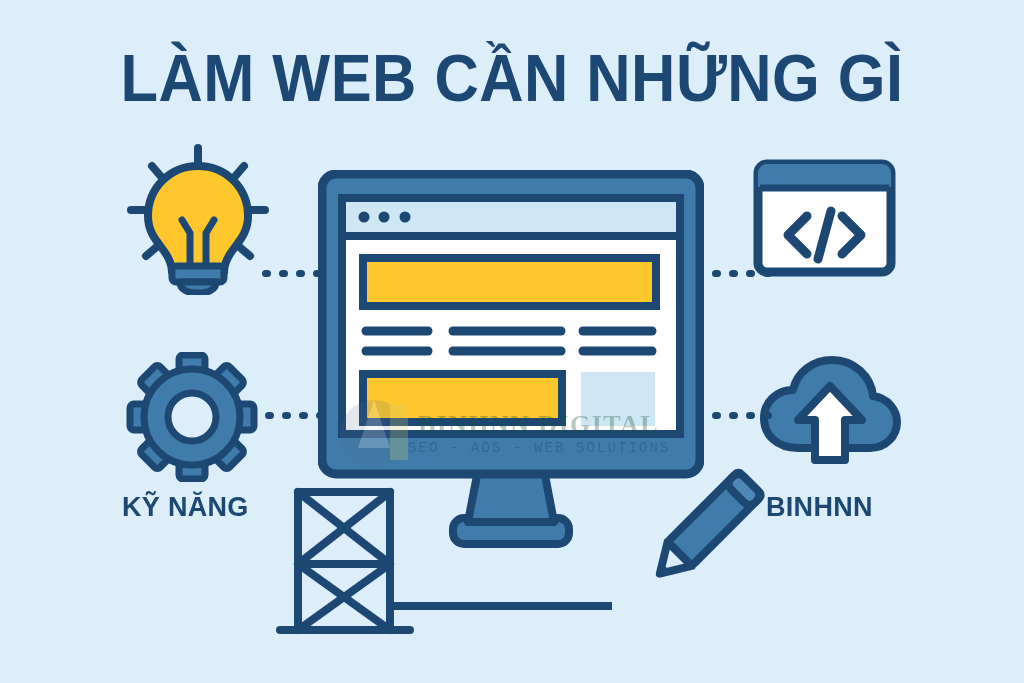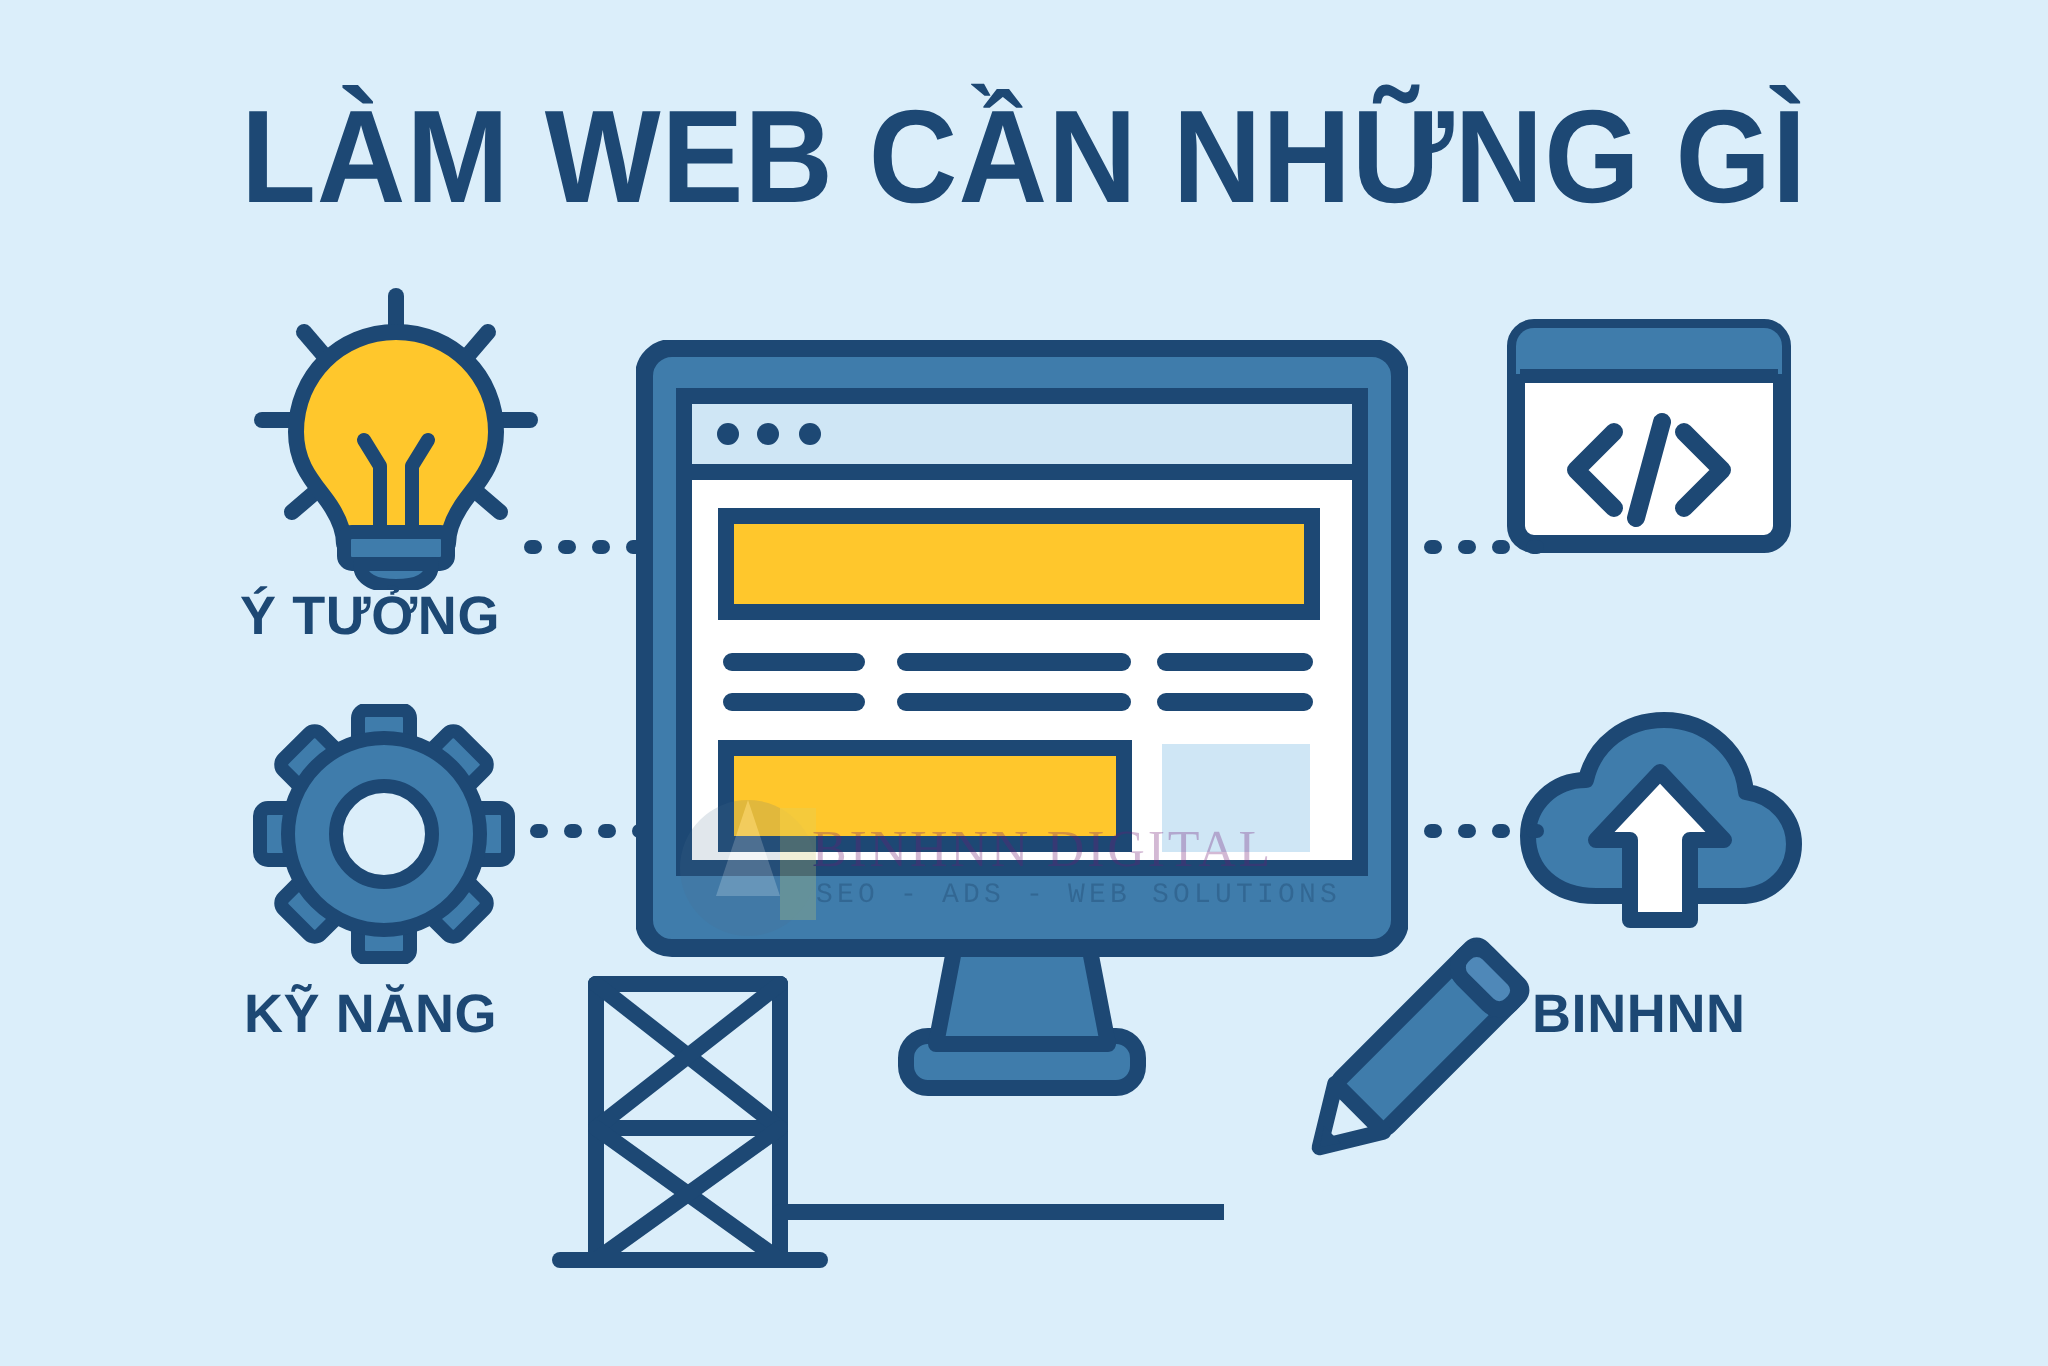--- a/index.html
+++ b/index.html
@@ -96,27 +96,28 @@
   #watermark {
     left: 338px;
     top: 382px;
     width: 330px;
     height: 92px;
     opacity: 0.30;
     pointer-events: none;
   }
   #watermark-text {
     position: absolute;
-    left: 68px;
+    left: 80px;
     top: 28px;
     font-family: "Liberation Serif", serif;
     font-size: 26px;
     letter-spacing: 1.4px;
-    color: #701a75;
-    white-space: nowrap;
+    color: #14532d;
+    white-space: nowrap;
+    font-weight: bold;
   }
   #watermark-tagline {
     position: absolute;
     left: 70px;
     top: 58px;
     font-family: Liberation Mono, monospace;
     font-size: 14px;
     letter-spacing: 2.1px;
     color: #16395e;
     white-space: nowrap;
@@ -141,21 +142,20 @@
         <line x1="132" y1="116" x2="118" y2="104"></line>
       </g>
       <path d="M80 26 C108 26 130 48 130 76 C130 95 118 104 112 114
                C107 122 106 127 106 132 L54 132 C54 127 53 122 48 114
                C42 104 30 95 30 76 C30 48 52 26 80 26 Z" fill="#ffc72c" stroke="#1d4874" stroke-width="8" stroke-linejoin="round"></path>
       <path d="M64 80 L72 93 L72 132 M96 80 L88 93 L88 132" fill="none" stroke="#1d4874" stroke-width="7" stroke-linecap="round" stroke-linejoin="round"></path>
       <rect x="54" y="126" width="52" height="16" rx="4" fill="#3f7cab" stroke="#1d4874" stroke-width="7"></rect>
       <path d="M62 142 C62 150 70 153 80 153 C90 153 98 150 98 142 Z" fill="#3f7cab" stroke="#1d4874" stroke-width="7" stroke-linejoin="round"></path>
     </svg>
   </div>
-  <div class="node-label" id="label-idea">Ý TƯỞNG</div>
 
   <div class="abs" id="icon-gear">
     <svg viewBox="0 0 132 130" width="132" height="130">
       <g transform="translate(66,65)">
         <g fill="#3f7cab" stroke="#1d4874" stroke-width="7" stroke-linejoin="round">
           <rect x="-13" y="-62" width="26" height="26" rx="4"></rect>
           <rect x="-13" y="-62" width="26" height="26" rx="4" transform="rotate(45)"></rect>
           <rect x="-13" y="-62" width="26" height="26" rx="4" transform="rotate(90)"></rect>
           <rect x="-13" y="-62" width="26" height="26" rx="4" transform="rotate(135)"></rect>
           <rect x="-13" y="-62" width="26" height="26" rx="4" transform="rotate(180)"></rect>

